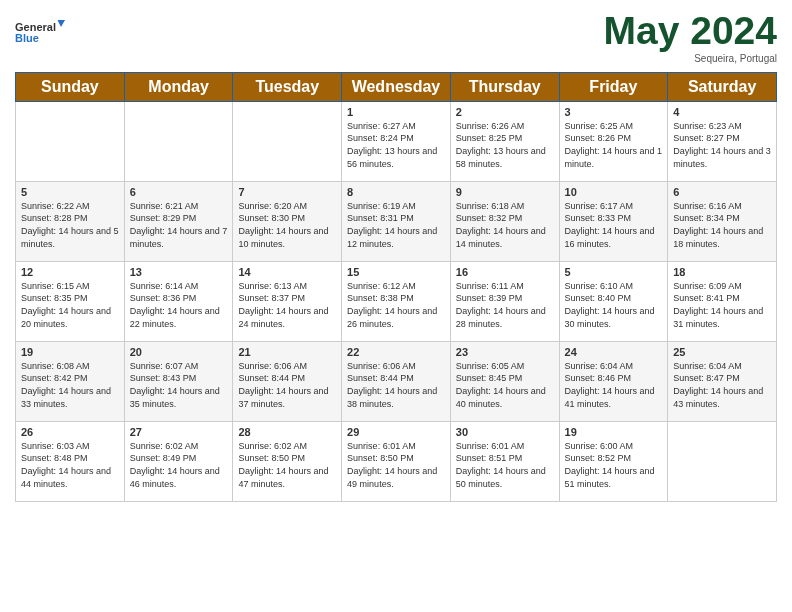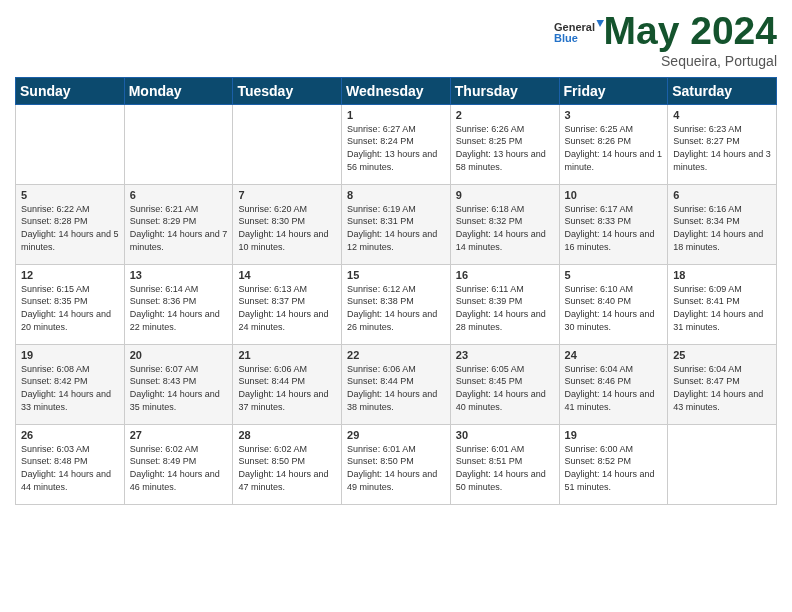--- a/index.html
+++ b/index.html
@@ -5,54 +5,55 @@
     * { box-sizing: border-box; margin: 0; padding: 0; }
     body {
       font-family: Arial, sans-serif;
       background: #fff;
       width: 792px;
       min-height: 612px;
       padding: 10px 15px;
     }
     .header {
       display: flex;
-      justify-content: flex-end;
+      justify-content: space-between;
       align-items: flex-start;
       margin-bottom: 8px;
+      gap: 41px;
     }
     .logo {
       display: flex;
       align-items: center;
       gap: 4px;
     }
     .title-block {
       text-align: right;
     }
     .month-year {
       font-size: 39px;
       font-weight: bold;
       color: #14532d;
       line-height: 1.1;
     }
     .location {
-      font-size: 14px;
+      font-size: 10px;
       color: #555;
     }
     table {
       width: 100%;
       border-collapse: collapse;
       table-layout: fixed;
     }
     thead tr th {
-      background-color: #0c4a6e;
+      background-color: #a16207;
       color: #fff;
-      font-size: 14px;
+      font-size: 16px;
       font-weight: bold;
       padding: 5px 4px;
-      text-align: left;
+      text-align: center;
       border: 1px solid #1a5fa8;
     }
     tbody tr td {
       vertical-align: top;
       border: 1px solid #ccc;
       padding: 4px 5px;
       font-size: 9.5px;
       color: #333;
       height: 80px;
       background: #fff;

